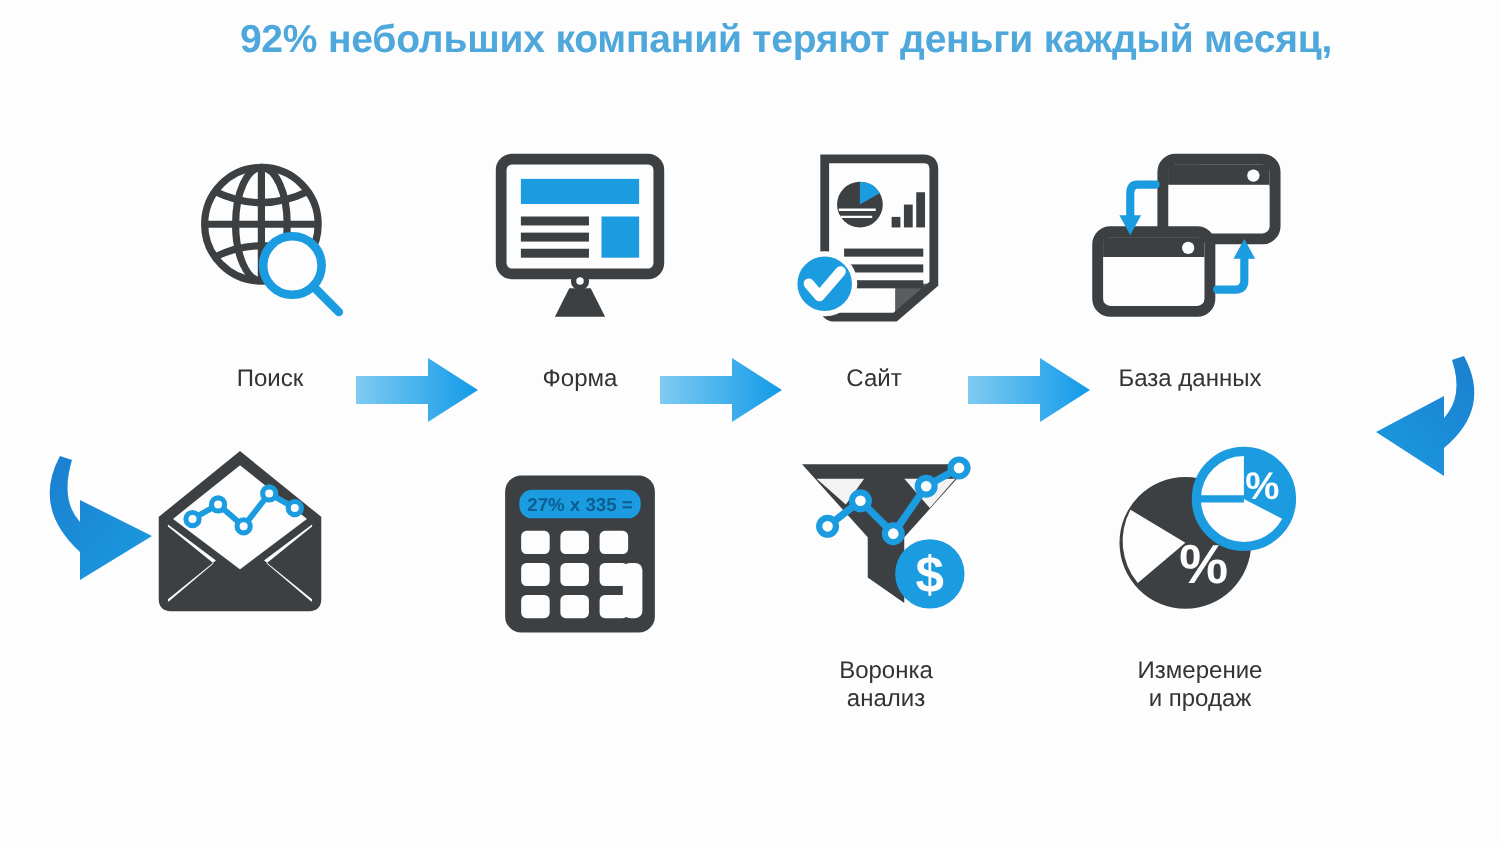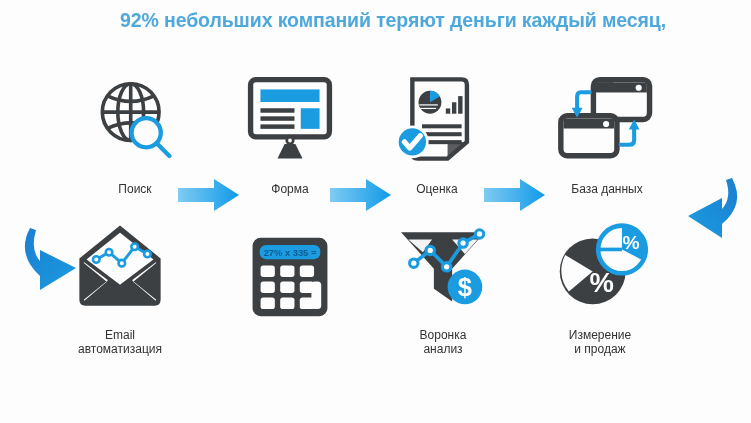--- a/index.html
+++ b/index.html
@@ -68,21 +68,21 @@
     color: #333333;
     font-size: 12px;
     line-height: 1.18;
     white-space: pre-line;
   }
 
   
   #node-search   { left: 60px;  top: 0; }
   #node-site     { left: 215px; top: 0; }
   #node-form     { left: 362px; top: 0; }
-  #node-database { left: 532px; top: 0; }
+  #node-database { left: 520px; top: 0; }
 
   
   #node-email    { left: 45px;  top: 0; }
   #node-scoring  { left: 215px; top: 12px; }
   #node-funnel   { left: 368px; top: 0; }
   #node-measure  { left: 525px; top: 0; }
 
   
   .arrow {
     position: absolute;
@@ -198,21 +198,21 @@
           <g fill="#3D4043">
             <rect x="33" y="56" width="45" height="4.6"></rect>
             <rect x="33" y="65" width="45" height="4.6"></rect>
             <rect x="33" y="74" width="45" height="4.6"></rect>
           </g>
 
           <circle cx="22" cy="76" r="17" fill="#1B9BE0" stroke="#FDFDFD" stroke-width="3"></circle>
           <path d="M13 76 L19 83 L31 69" fill="none" stroke="#FDFDFD" stroke-width="6" stroke-linecap="round" stroke-linejoin="round"></path>
         </svg>
       </div>
-      <div class="node-label">Оценка</div>
+      <div class="node-label">Сайт</div>
     </div>
 
     <div class="arrow" id="arrow-3">
       <svg width="62" height="34" viewBox="0 0 62 34">
         <path d="M0 10 L36 10 L36 1 L61 17 L36 33 L36 24 L0 24 Z" fill="url(#ag1)"></path>
       </svg>
     </div>
 
     <div class="node" id="node-database">
       <div class="node-icon">
@@ -280,22 +280,20 @@
           <polyline points="24,40 38,32 52,44 66,26 80,34" fill="none" stroke="#1B9BE0" stroke-width="3.2"></polyline>
           <g fill="#FDFDFD" stroke="#1B9BE0" stroke-width="2.8">
             <circle cx="24" cy="40" r="3.6"></circle>
             <circle cx="38" cy="32" r="3.6"></circle>
             <circle cx="52" cy="44" r="3.6"></circle>
             <circle cx="66" cy="26" r="3.6"></circle>
             <circle cx="80" cy="34" r="3.6"></circle>
           </g>
         </svg>
       </div>
-      <div class="node-label">Email
-автоматизация</div>
     </div>
 
     <div class="node" id="node-scoring">
       <div class="node-icon">
         <svg width="80" height="82" viewBox="0 0 88 92">
           <rect x="2" y="2" width="84" height="88" rx="9" ry="9" fill="#3D4043"></rect>
           <rect x="10" y="10" width="68" height="16" rx="7" ry="7" fill="#1B9BE0"></rect>
           <text x="44" y="22" text-anchor="middle" font-family="'Liberation Sans', sans-serif" font-size="10.5" fill="#0C5E90" font-weight="bold">27% x 335 =</text>
           <g fill="#FDFDFD">
             <rect x="11" y="33" width="16" height="13" rx="3"></rect>

